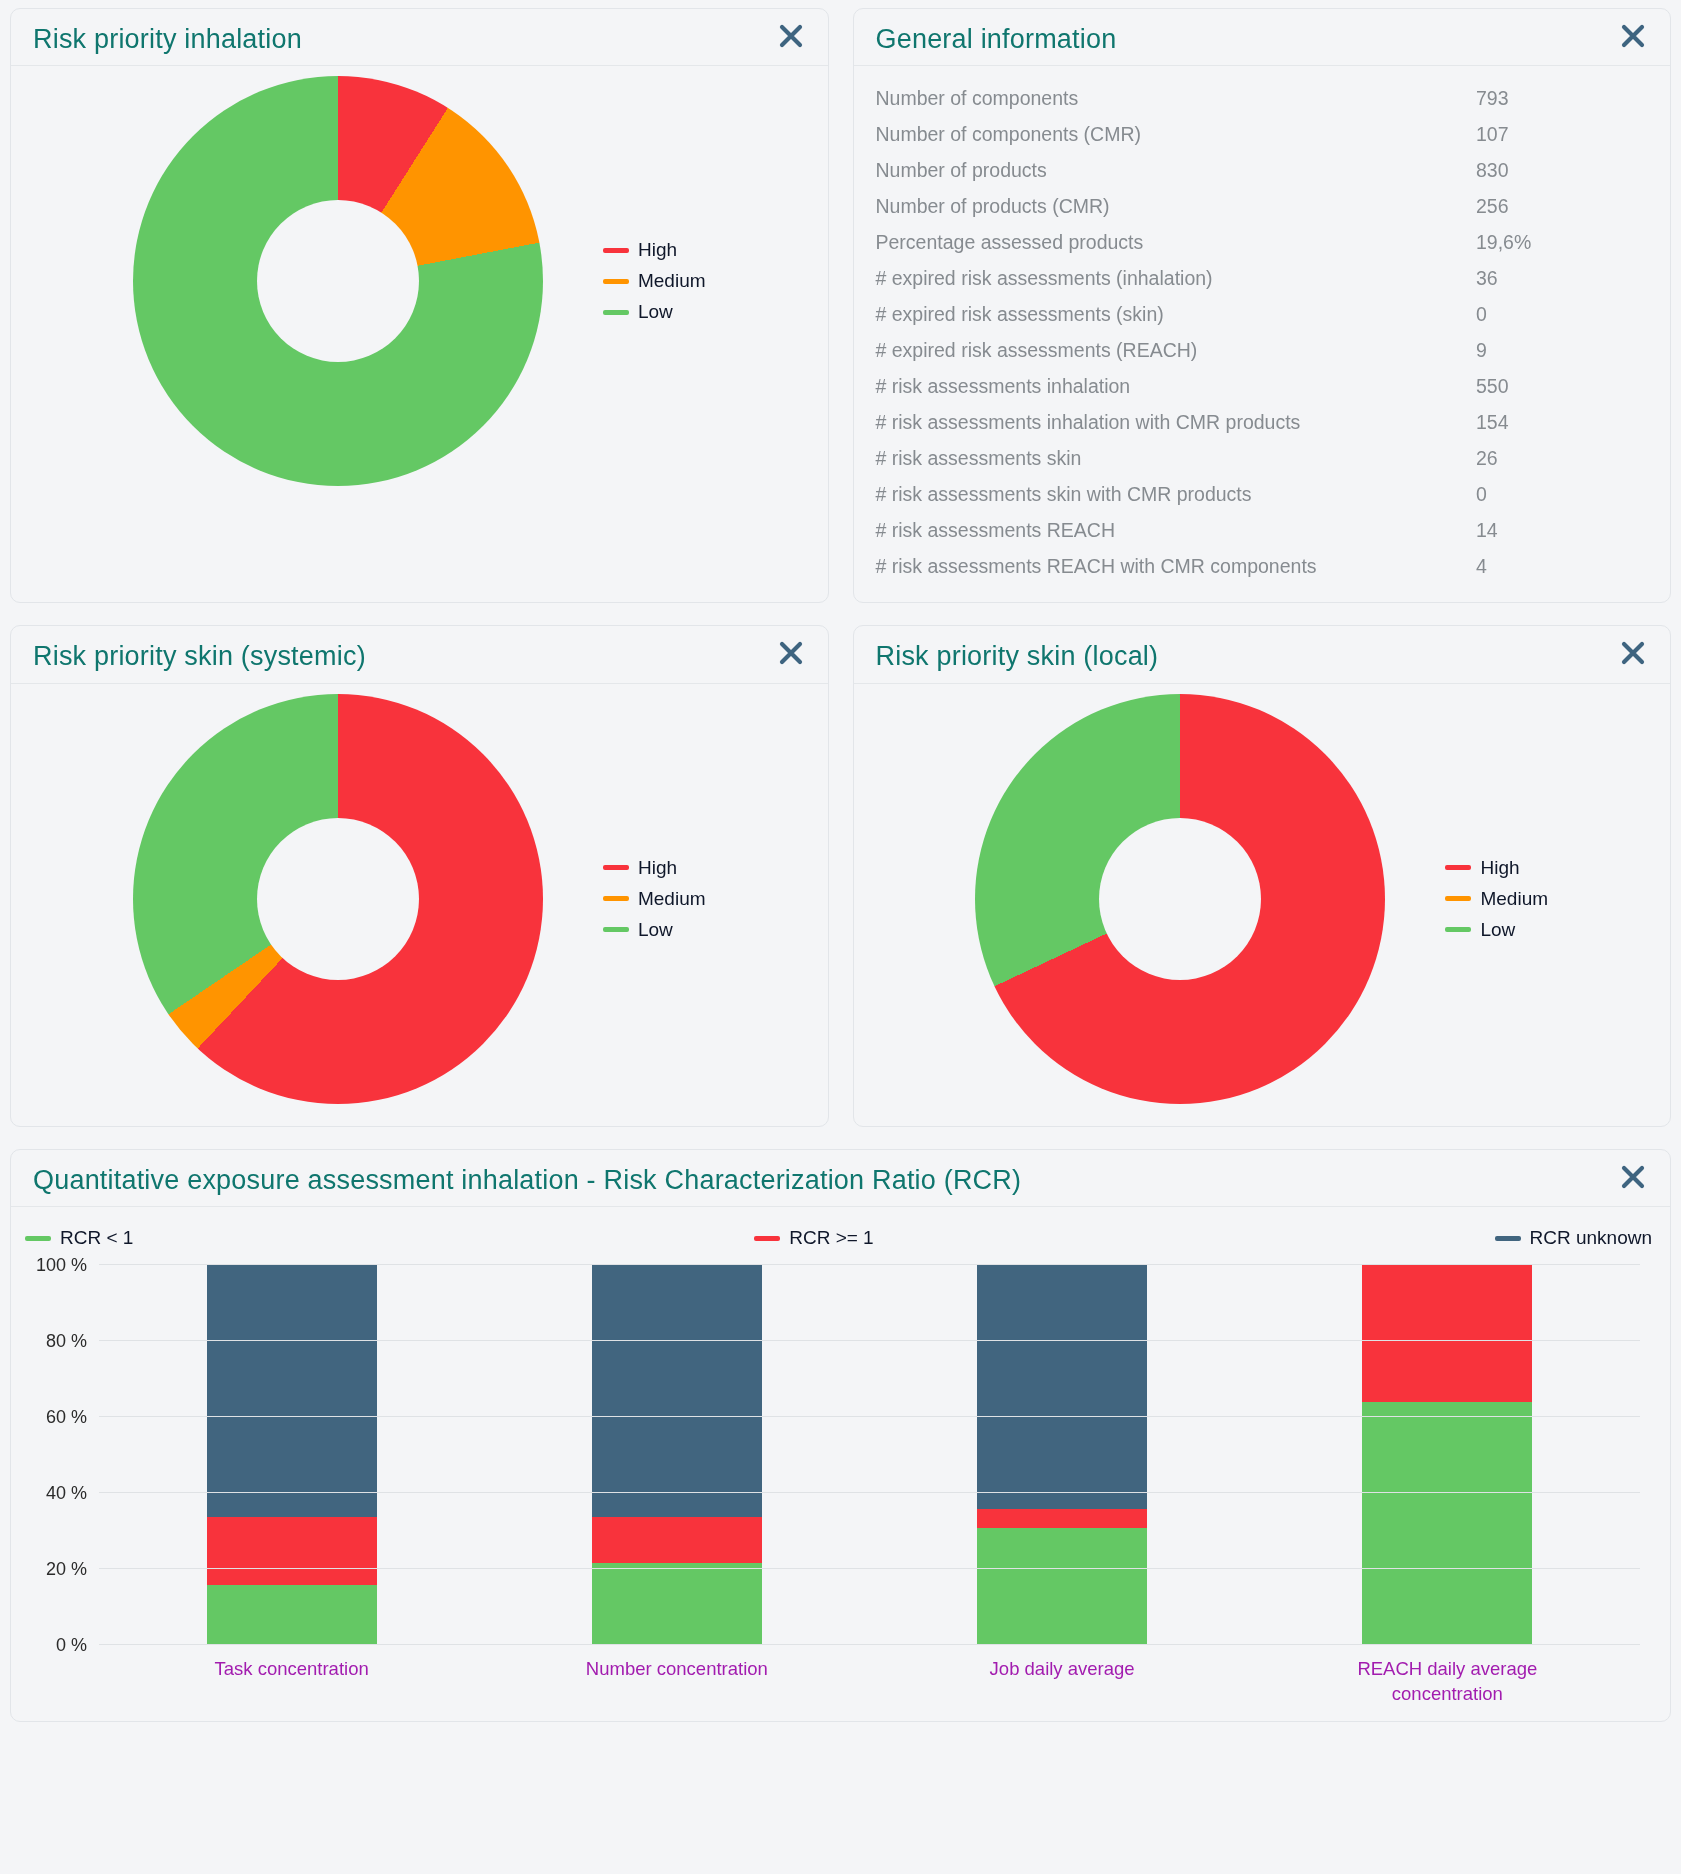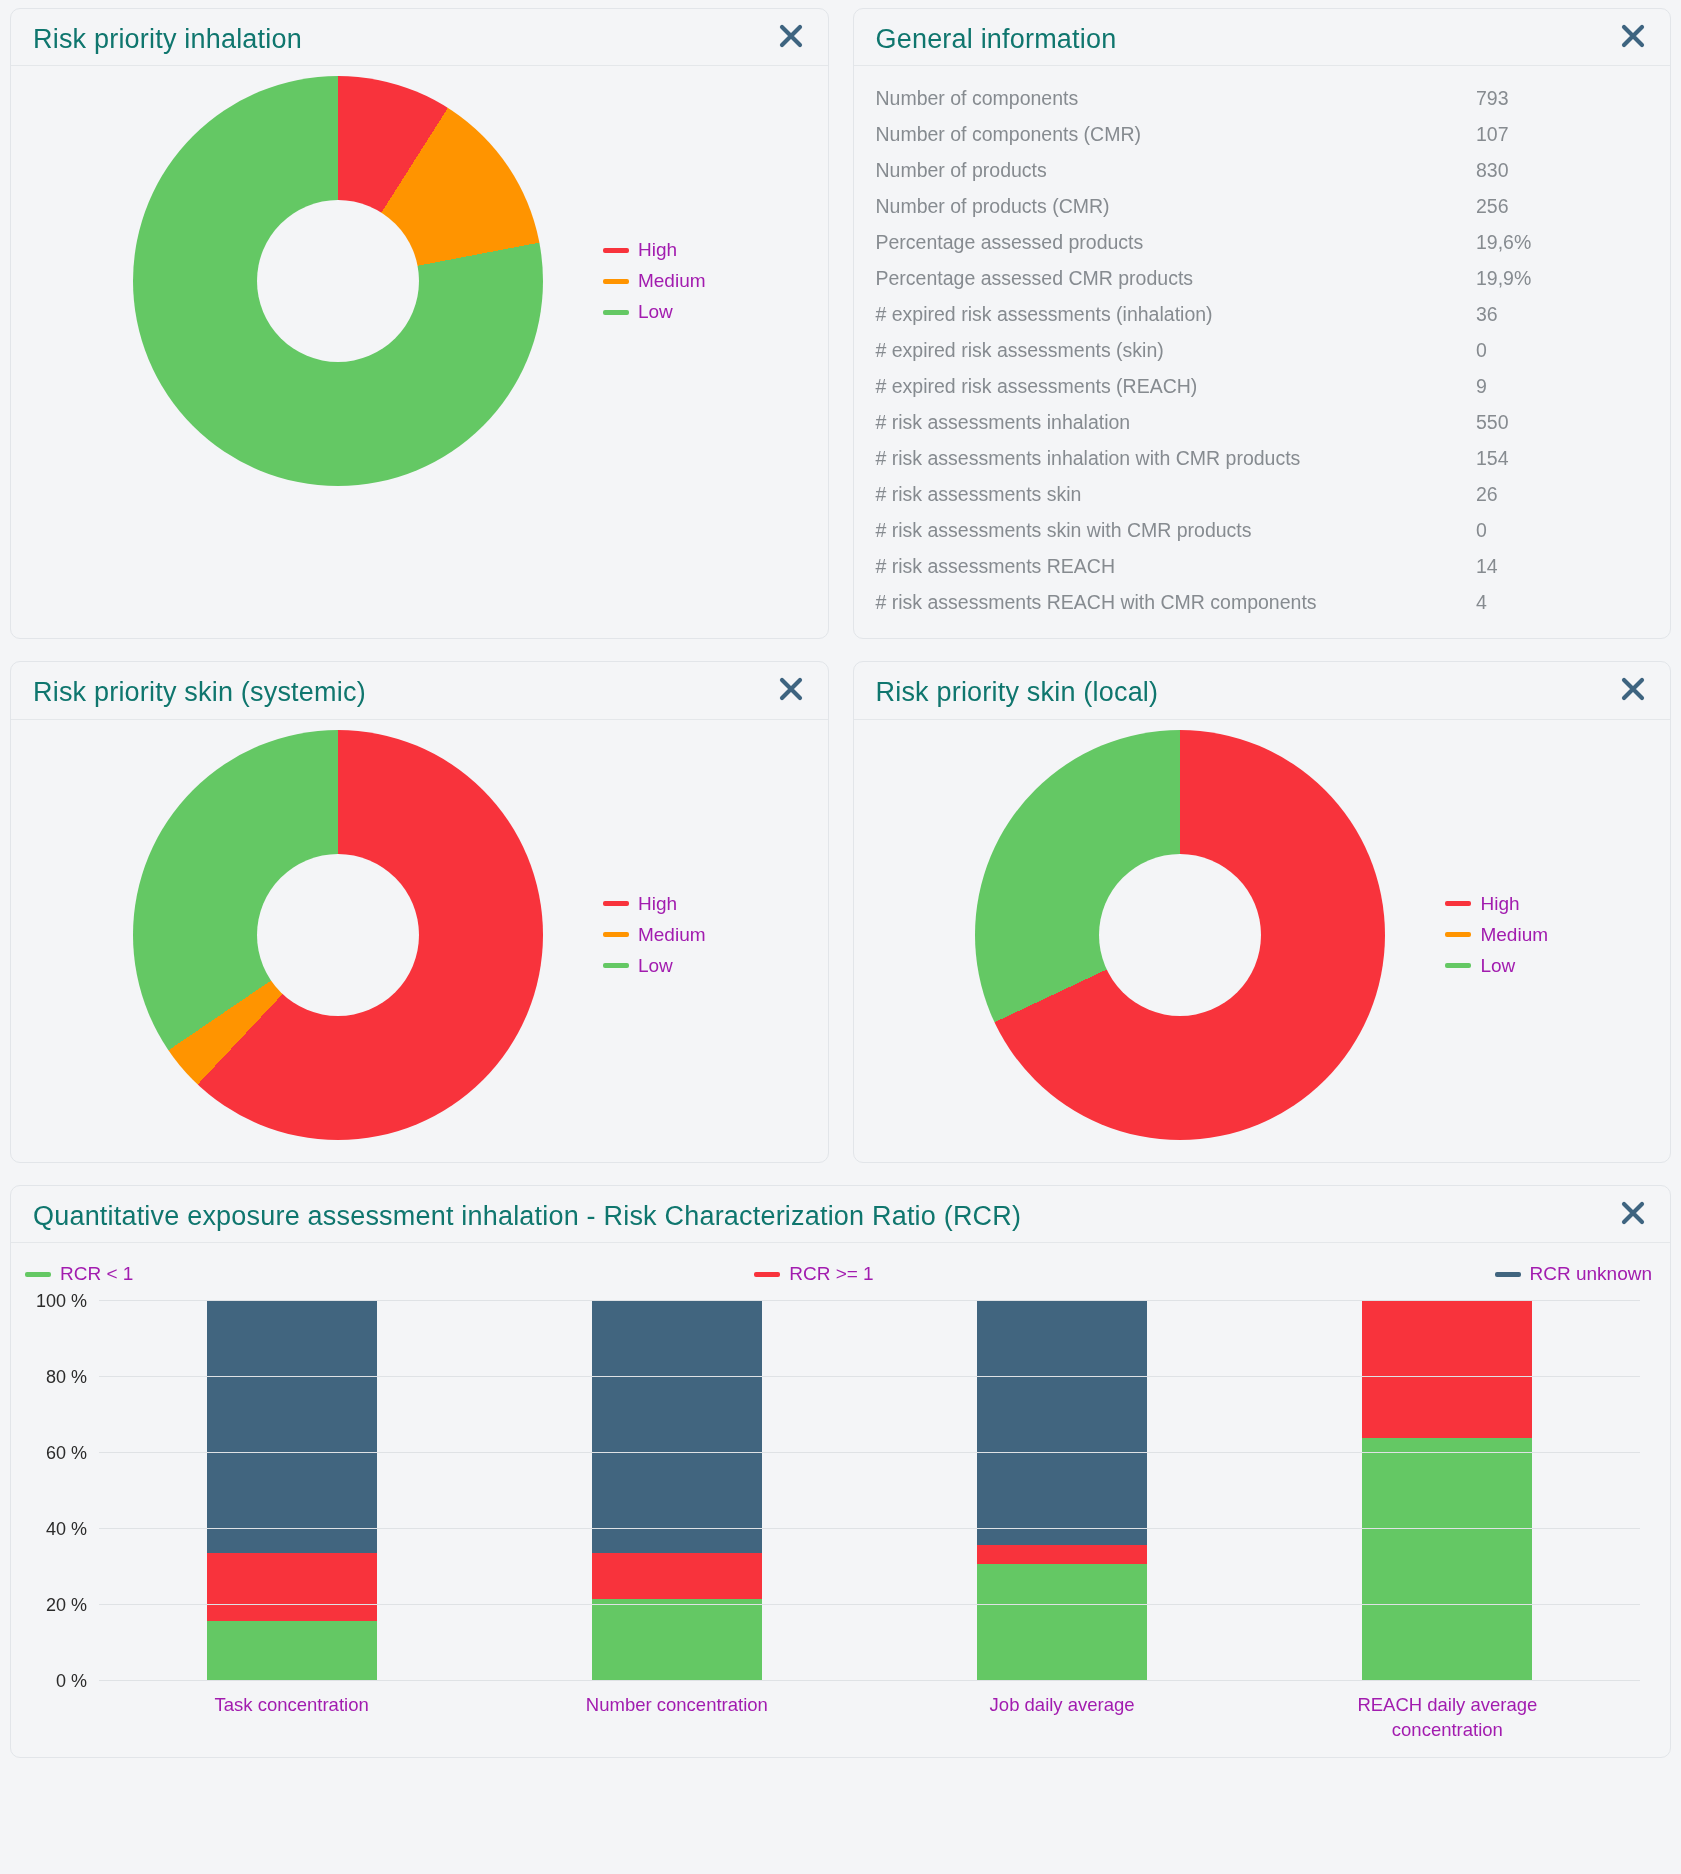--- a/index.html
+++ b/index.html
@@ -70,21 +70,21 @@
     width: 162px; height: 162px;
     border-radius: 50%;
     background: #f4f5f7;
   }
   .legend { display: flex; flex-direction: column; gap: 9px; }
   .legend-item {
     display: flex;
     align-items: center;
     gap: 9px;
     font-size: 19px;
-    color: #a21caf;
+    color: #0f172a;
   }
   .legend-swatch {
     width: 26px; height: 5px; border-radius: 2px;
     display: inline-block;
   }
 
   
   .info-body { padding: 14px 22px 18px 10px; }
   .info-table { width: 100%; border-collapse: collapse; }
   .info-table td {
@@ -224,24 +224,20 @@
               <td class="lbl">Number of products</td>
               <td class="val">830</td>
             </tr>
             <tr>
               <td class="lbl">Number of products (CMR)</td>
               <td class="val">256</td>
             </tr>
             <tr>
               <td class="lbl">Percentage assessed products</td>
               <td class="val">19,6%</td>
-            </tr>
-            <tr>
-              <td class="lbl">Percentage assessed CMR products</td>
-              <td class="val">19,9%</td>
             </tr>
             <tr>
               <td class="lbl"># expired risk assessments (inhalation)</td>
               <td class="val">36</td>
             </tr>
             <tr>
               <td class="lbl"># expired risk assessments (skin)</td>
               <td class="val">0</td>
             </tr>
             <tr>

